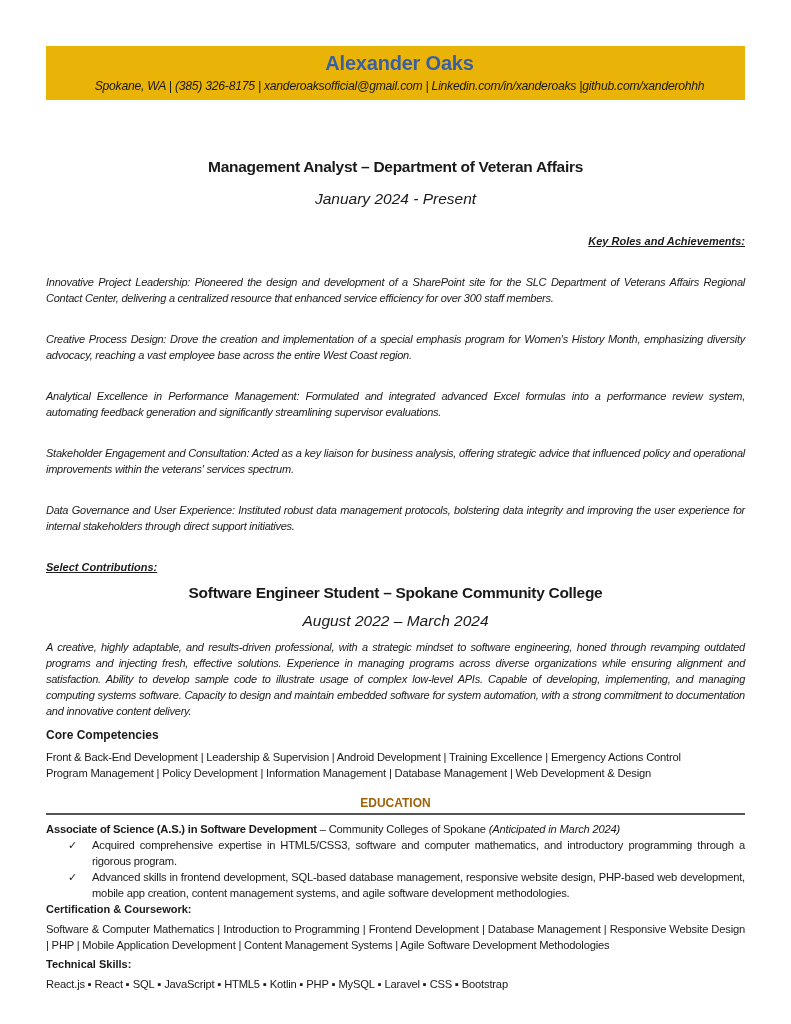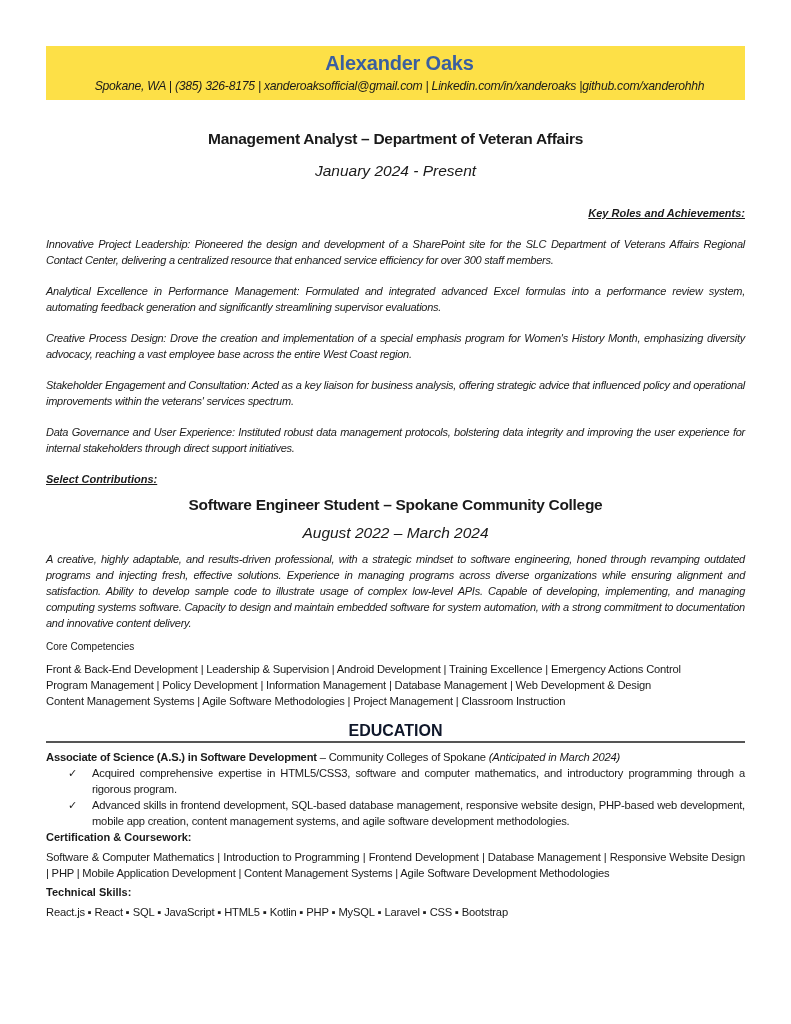--- a/index.html
+++ b/index.html
@@ -2,56 +2,56 @@
 <html><head>
 <meta charset="utf-8">
 <style>
   html, body { margin: 0; padding: 0; background: #ffffff; }
   body {
     width: 791px; height: 1024px; position: relative; overflow: hidden;
     font-family: "Liberation Sans", sans-serif; color: #1a1a1a;
   }
   .page { position: absolute; left: 46px; top: 46px; width: 699px; }
   .header-band {
-    background: #fde047; padding: 4px 0 4px 8px; text-align: center;
+    background: #eab308; padding: 4px 0 4px 8px; text-align: center;
   }
   .name {
     font-size: 20px; font-weight: bold; color: #3a5fa0; line-height: 26px;
     letter-spacing: -0.2px;
   }
   .contact {
     font-size: 12.2px; font-style: italic; line-height: 20px; color: #1a1a1a;
     white-space: nowrap; letter-spacing: -0.25px;
   }
   .job-title {
-    text-align: center; font-weight: bold; font-size: 15.5px; margin-top: 28px;
+    text-align: center; font-weight: bold; font-size: 15.5px; margin-top: 56px;
     line-height: 22px; letter-spacing: -0.3px;
   }
   .job-date {
     text-align: center; font-style: italic; font-size: 15.5px; margin-top: 10px;
     line-height: 22px;
   }
   .sub-head {
     font-weight: bold; font-style: italic; text-decoration: underline;
     font-size: 11px; line-height: 16px;
   }
   .para {
     font-style: italic; font-size: 11px; line-height: 16px; text-align: justify;
     margin: 0; letter-spacing: -0.25px;
   }
   .sec1-head { margin-top: 23px; text-align: right; }
-  .gap6 { margin-top: 15px; }
+  .gap6 { margin-top: 25px; }
   .job2-title { margin-top: 7px; }
   .job2-date { margin-top: 6px; }
   .summary { margin-top: 7px; }
-  .core-head { font-weight: normal; font-size: 10px; line-height: 16px; margin-top: 8px; }
+  .core-head { font-weight: bold; font-size: 12px; line-height: 16px; margin-top: 8px; }
   .core-lines { font-size: 11.2px; line-height: 16px; margin-top: 6px; letter-spacing: -0.2px; }
   .core-lines div { white-space: nowrap; }
   .edu-head {
-    text-align: center; color: #0f172a; font-weight: bold; font-size: 16px;
+    text-align: center; color: #a16207; font-weight: bold; font-size: 12px;
     margin-top: 13px; line-height: 18px;
   }
   .edu-rule { height: 0; border-top: 2px solid #555; margin-top: 1px; }
   .degree-line { font-size: 11.2px; line-height: 16px; margin-top: 6px; letter-spacing: -0.2px; white-space: nowrap; }
   .degree-line .b { font-weight: bold; }
   .degree-line .i { font-style: italic; text-align: right; }
   .checks { margin: 0; padding: 0; list-style: none; }
   .checks li { position: relative; padding-left: 46px; font-size: 11.2px; line-height: 16px; text-align: justify; letter-spacing: -0.2px; }
   .checks .chk { position: absolute; left: 22px; top: 0; font-size: 11px; }
   .bold-head { font-weight: bold; font-size: 11px; line-height: 16px; }
@@ -70,37 +70,36 @@
   <div class="header-band">
     <div class="name">Alexander Oaks</div>
     <div class="contact">Spokane, WA | (385) 326-8175 | xanderoaksofficial@gmail.com | Linkedin.com/in/xanderoaks |github.com/xanderohhh</div>
   </div>
 
   <div class="job-title">Management Analyst – Department of Veteran Affairs</div>
   <div class="job-date">January 2024 - Present</div>
 
   <div class="sub-head sec1-head">Key Roles and Achievements:</div>
   <p class="para gap6">Innovative Project Leadership: Pioneered the design and development of a SharePoint site for the SLC Department of Veterans Affairs Regional Contact Center, delivering a centralized resource that enhanced service efficiency for over 300 staff members.</p>
+  <p class="para gap6">Creative Process Design: Drove the creation and implementation of a special emphasis program for Women's History Month, emphasizing diversity advocacy, reaching a vast employee base across the entire West Coast region.</p>
   <p class="para gap6">Analytical Excellence in Performance Management: Formulated and integrated advanced Excel formulas into a performance review system, automating feedback generation and significantly streamlining supervisor evaluations.</p>
-  <p class="para gap6">Creative Process Design: Drove the creation and implementation of a special emphasis program for Women's History Month, emphasizing diversity advocacy, reaching a vast employee base across the entire West Coast region.</p>
   <p class="para gap6">Stakeholder Engagement and Consultation: Acted as a key liaison for business analysis, offering strategic advice that influenced policy and operational improvements within the veterans' services spectrum.</p>
   <p class="para gap6">Data Governance and User Experience: Instituted robust data management protocols, bolstering data integrity and improving the user experience for internal stakeholders through direct support initiatives.</p>
 
   <div class="sub-head gap6">Select Contributions:</div>
 
   <div class="job-title job2-title">Software Engineer Student – Spokane Community College</div>
   <div class="job-date job2-date">August 2022 – March 2024</div>
 
   <p class="para summary">A creative, highly adaptable, and results-driven professional, with a strategic mindset to software engineering, honed through revamping outdated programs and injecting fresh, effective solutions. Experience in managing programs across diverse organizations while ensuring alignment and satisfaction. Ability to develop sample code to illustrate usage of complex low-level APIs. Capable of developing, implementing, and managing computing systems software. Capacity to design and maintain embedded software for system automation, with a strong commitment to documentation and innovative content delivery.</p>
 
   <div class="core-head">Core Competencies</div>
   <div class="core-lines">
     <div>Front &amp; Back-End Development | Leadership &amp; Supervision | Android Development | Training Excellence | Emergency Actions Control</div>
     <div>Program Management | Policy Development | Information Management | Database Management | Web Development &amp; Design</div>
-    <div>Content Management Systems | Agile Software Methodologies | Project Management | Classroom Instruction</div>
   </div>
 
   <div class="edu-head">EDUCATION</div>
   <div class="edu-rule"></div>
 
   <div class="degree-line">
     <span class="b">Associate of Science (A.S.) in Software Development</span><span> – Community Colleges of Spokane </span><span class="i">(Anticipated in March 2024)</span>
   </div>
 
   <ul class="checks">

